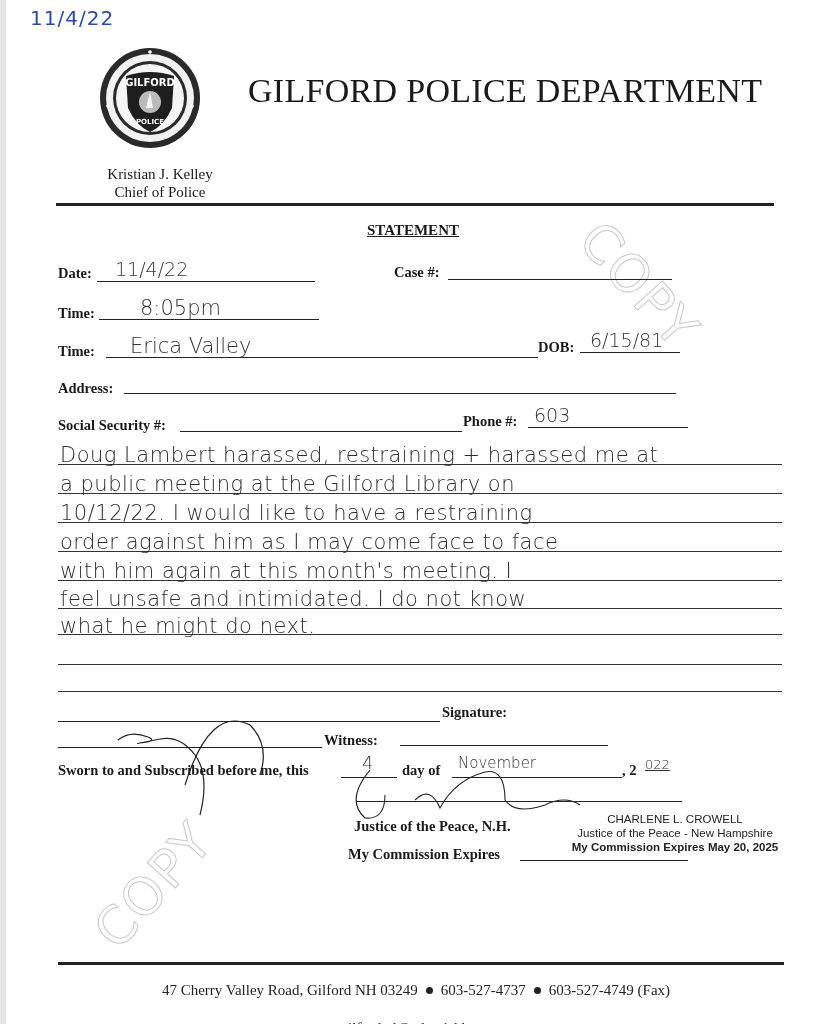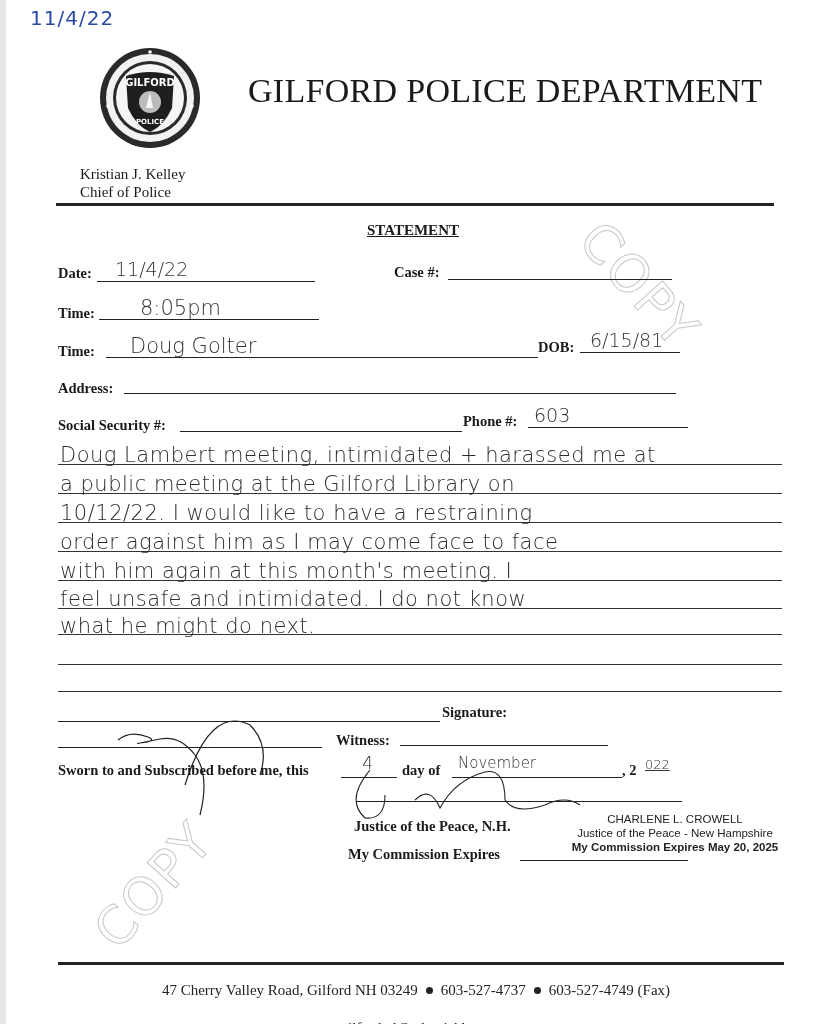--- a/index.html
+++ b/index.html
@@ -4,21 +4,21 @@
 <style>
   html, body { margin: 0; padding: 0; }
   body {
     width: 832px; height: 1024px; background: #ffffff; position: relative; overflow: hidden;
     font-family: "Liberation Serif", "DejaVu Serif", serif; color: #1a1a1a;
   }
   .abs { position: absolute; }
   .left-edge { position:absolute; left:0; top:0; width:6px; height:1024px; background:#e6e6e6; }
   .hw-blue { color:#2b4aa8; font-family:"DejaVu Sans", sans-serif; font-size:20px; letter-spacing:1px; }
   .title { left:248px; top:72px; font-size:34px; letter-spacing:0.3px; }
-  .chief { left:80px; top:165px; width:160px; text-align:left; font-size:15px; line-height:18px; }
+  .chief { left:80px; top:165px; width:160px; text-align:center; font-size:15px; line-height:18px; }
   .rule-thick { position:absolute; background:#222; }
   .label { font-family:"Liberation Serif", serif; font-weight:bold; font-size:14.5px; position:absolute; }
   .line { position:absolute; border-bottom:1.3px solid #222; height:0; }
   .fill { position:absolute; font-family:"DejaVu Sans", sans-serif; font-size:19px; color:#333; font-weight:300; }
   .stmt-line { position:absolute; left:58px; right:50px; border-bottom:1.3px solid #333; }
   .stmt-text { position:absolute; left:60px; font-family:"DejaVu Sans", sans-serif; font-size:21px; color:#2c2c2c; letter-spacing:0.5px; white-space:nowrap; font-weight:300; }
   .copy { position:absolute; font-family:"DejaVu Sans", sans-serif; font-size:52px; color:transparent; -webkit-text-stroke:1px #c8c8c8; letter-spacing:2px; }
   .stamp { position:absolute; left:565px; top:812px; width:220px; text-align:center; font-family:"Liberation Sans", sans-serif; font-size:11.5px; line-height:14px; color:#222; }
   .footer { position:absolute; left:0; width:832px; text-align:center; font-size:15px; color:#222; }
   .dot { display:inline-block; width:7px; height:7px; background:#222; border-radius:50%; margin:0 8px 2px 8px; vertical-align:middle; }
@@ -67,21 +67,21 @@
 
 <div class="label" style="left:394px;top:264px;">Case #:</div>
 <div class="line" style="left:448px;top:279px;width:224px;"></div>
 
 <div class="label" style="left:58px;top:305px;">Time:</div>
 <div class="line" style="left:99px;top:319px;width:220px;"></div>
 <div class="fill" style="left:140px;top:296px;font-size:21px;">8:05pm</div>
 
 <div class="label" style="left:58px;top:343px;">Time:</div>
 <div class="line" style="left:106px;top:357px;width:432px;"></div>
-<div class="fill" style="left:130px;top:334px;font-size:21px;">Doug Golter</div>
+<div class="fill" style="left:130px;top:334px;font-size:21px;">Erica Valley</div>
 <div class="label" style="left:538px;top:339px;text-align:right;">DOB:</div>
 <div class="line" style="left:580px;top:352px;width:100px;"></div>
 <div class="fill" style="left:590px;top:329px;">6/15/81</div>
 
 <div class="label" style="left:58px;top:380px;">Address:</div>
 <div class="line" style="left:124px;top:393px;width:552px;"></div>
 
 <div class="label" style="left:58px;top:417px;">Social Security #:</div>
 <div class="line" style="left:180px;top:431px;width:282px;"></div>
 <div class="label" style="left:463px;top:413px;">Phone #:</div>
@@ -91,32 +91,32 @@
 <div class="stmt-line" style="top:464px;"></div>
 <div class="stmt-line" style="top:493px;"></div>
 <div class="stmt-line" style="top:522px;"></div>
 <div class="stmt-line" style="top:551px;"></div>
 <div class="stmt-line" style="top:580px;"></div>
 <div class="stmt-line" style="top:608px;"></div>
 <div class="stmt-line" style="top:634px;"></div>
 <div class="stmt-line" style="top:664px;"></div>
 <div class="stmt-line" style="top:691px;"></div>
 
-<div class="stmt-text" style="top:443px;">Doug Lambert meeting, intimidated + harassed me at</div>
+<div class="stmt-text" style="top:443px;">Doug Lambert harassed, restraining + harassed me at</div>
 <div class="stmt-text" style="top:472px;">a public meeting at the Gilford Library on</div>
 <div class="stmt-text" style="top:501px;">10/12/22. I would like to have a restraining</div>
 <div class="stmt-text" style="top:530px;">order   against him as I may come face to face</div>
 <div class="stmt-text" style="top:559px;">with him again at this month's meeting. I</div>
 <div class="stmt-text" style="top:587px;">feel unsafe and intimidated. I do not know</div>
 <div class="stmt-text" style="top:614px;">what he might do next.</div>
 
 <div class="line" style="left:58px;top:721px;width:382px;"></div>
 <div class="label" style="left:442px;top:704px;">Signature:</div>
 <div class="line" style="left:58px;top:747px;width:264px;"></div>
-<div class="label" style="left:336px;top:732px;">Witness:</div>
+<div class="label" style="left:324px;top:732px;">Witness:</div>
 <div class="line" style="left:400px;top:745px;width:208px;"></div>
 
 <svg class="abs" style="left:100px;top:715px;" width="240" height="110">
   <path d="M18 25 Q30 15 48 22 Q58 26 40 28 Q30 30 60 24 Q80 20 95 40 Q110 60 100 100" fill="none" stroke="#222" stroke-width="1.2"></path>
   <path d="M85 70 Q110 -10 150 10 Q170 30 160 60" fill="none" stroke="#222" stroke-width="1.2"></path>
 </svg>
 <svg class="abs" style="left:345px;top:760px;" width="240" height="70">
   <path d="M25 10 Q0 40 20 58 Q40 60 40 35 M70 40 Q85 25 95 48 Q110 20 140 12 Q160 8 160 40 Q170 55 200 45 Q220 35 235 45" fill="none" stroke="#222" stroke-width="1.1"></path>
 </svg>
 

